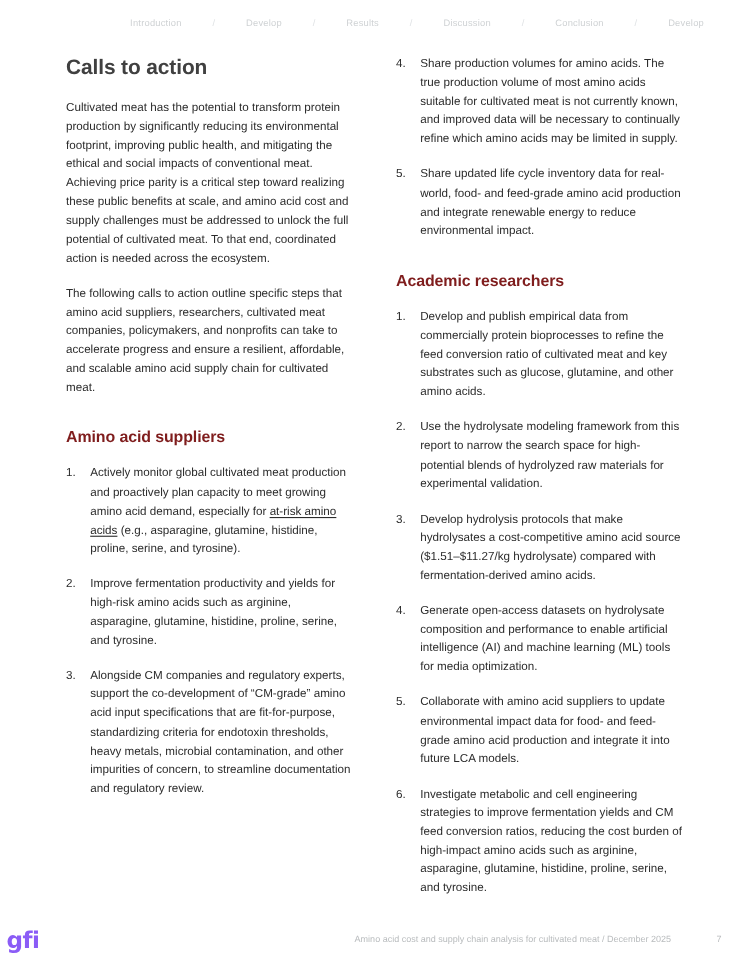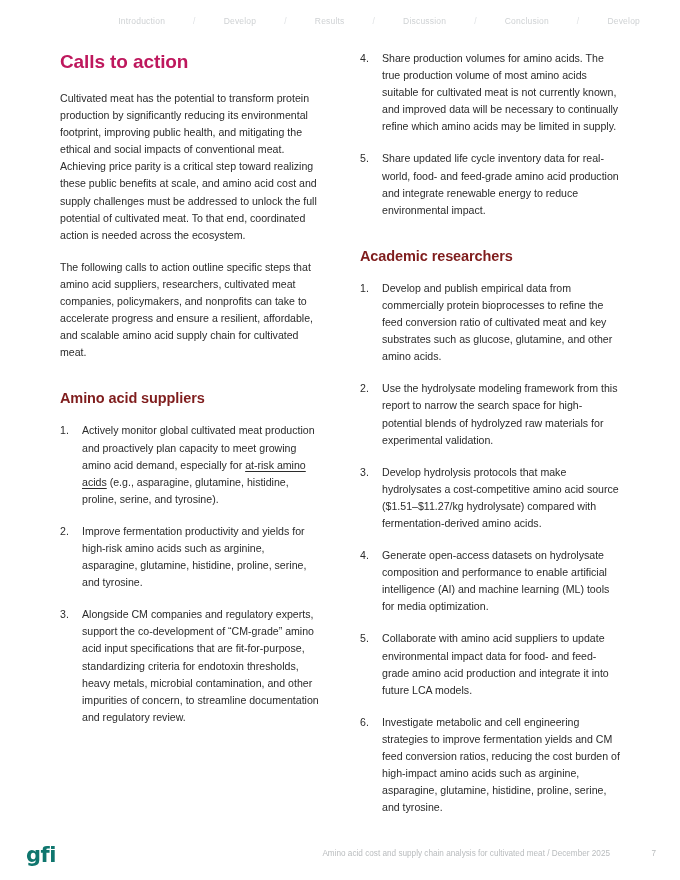--- a/index.html
+++ b/index.html
@@ -44,21 +44,21 @@
     display: flex;
     gap: 40px;
     align-items: flex-start;
   }
   .col { width: 260px; }
 
   h1.title {
     font-size: 19px;
     line-height: 24px;
     font-weight: bold;
-    color: #be185d;
+    color: #404040;
     margin: 0 0 16px 0;
     letter-spacing: -0.1px;
   }
 
   h2.section {
     font-size: 14.5px;
     line-height: 19px;
     font-weight: bold;
     color: #7f1d1d;
     margin: 28px 0 14px 0;
@@ -105,26 +105,26 @@
   
   .footer {
     position: absolute;
     left: 0;
     right: 0;
     bottom: 0;
     height: 60px;
   }
   .logo {
     position: absolute;
-    left: 26px;
+    left: 6px;
     bottom: 14px;
     font-family: "DejaVu Sans", sans-serif;
     font-size: 21px;
     font-weight: 600;
-    color: #0f766e;
+    color: #8b5cf6;
     letter-spacing: -0.5px;
     line-height: 1;
   }
   .footer-meta {
     position: absolute;
     right: 24px;
     bottom: 22px;
     display: flex;
     align-items: flex-end;
     font-size: 8.2px;

